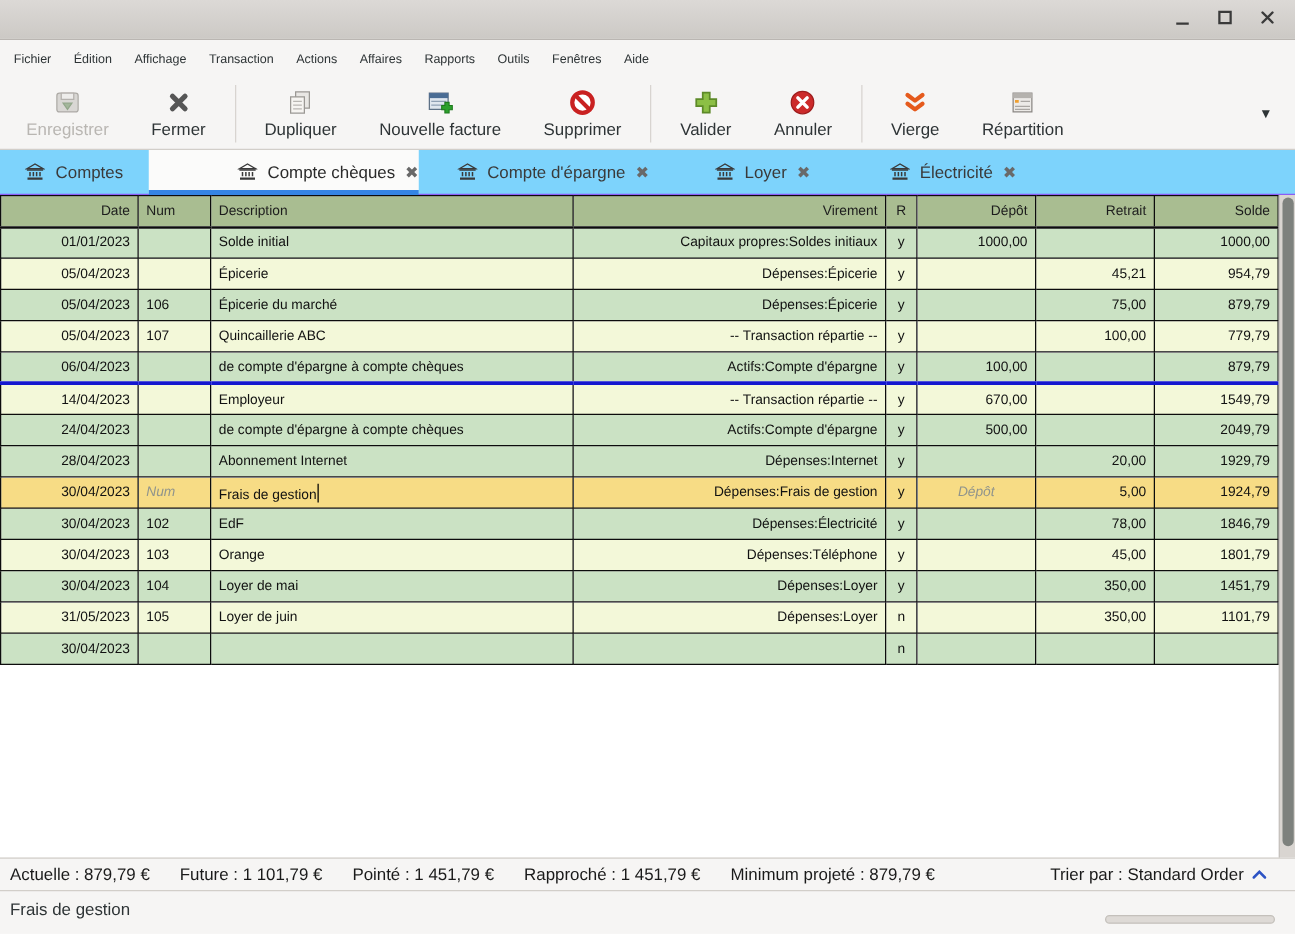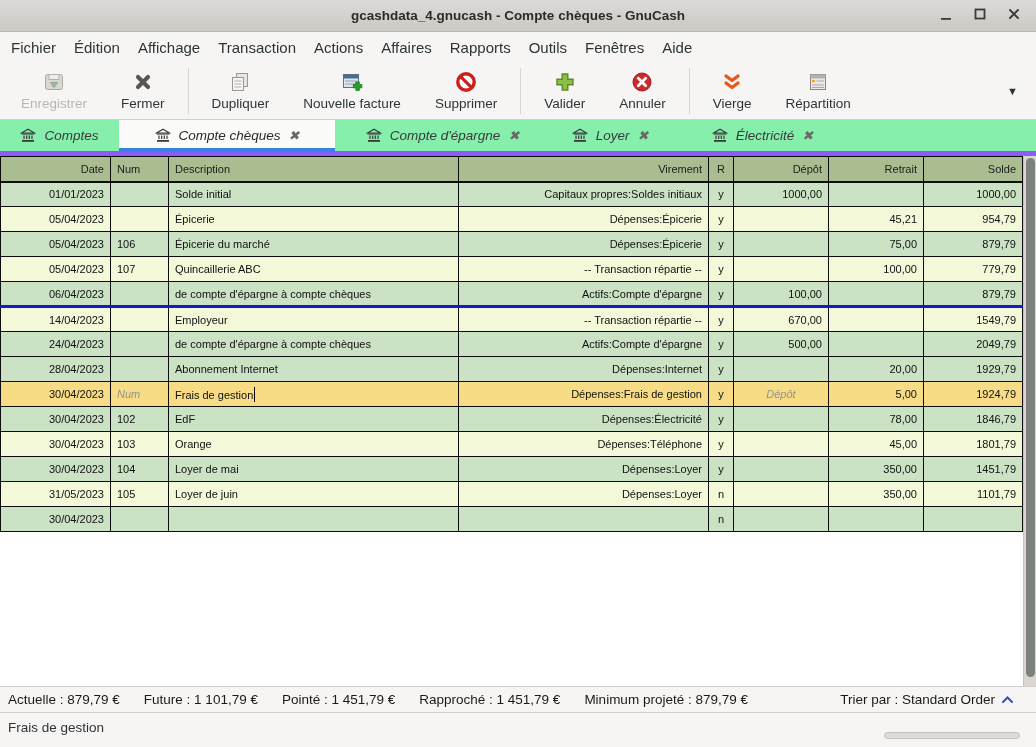--- a/index.html
+++ b/index.html
@@ -12,34 +12,34 @@
   .window{width:1036px;height:747px;display:flex;flex-direction:column;}
 
   
   .titlebar{height:32px;flex:0 0 32px;background:linear-gradient(#dcd9d6,#ccc9c5);border-bottom:1px solid #bab6b2;position:relative;display:flex;align-items:center;}
   .title{position:absolute;left:0;right:0;text-align:center;font-weight:bold;font-size:13.5px;color:#2b2b2b;}
   .win-controls{margin-left:auto;display:flex;gap:10px;padding-right:10px;position:relative;z-index:2;}
   .win-btn{width:24px;height:24px;border:none;background:transparent;display:flex;align-items:center;justify-content:center;padding:0;}
 
   
   .menubar{height:30px;flex:0 0 30px;background:var(--chrome);display:flex;align-items:center;padding-left:2px;}
-  .menu-item{padding:5px 9px;font-size:15px;color:#2e3436;cursor:default;}
+  .menu-item{padding:5px 9px;font-size:10px;color:#2e3436;cursor:default;}
 
   
   .toolbar{height:58px;flex:0 0 58px;background:var(--chrome);border-bottom:1px solid #d2cec9;display:flex;align-items:center;padding:0 4px;}
   .tool-btn{display:flex;flex-direction:column;align-items:center;justify-content:center;gap:2px;padding:3px 17px;border:none;background:transparent;font-family:inherit;font-size:13.5px;color:#2e3436;}
   .tool-btn.disabled{color:#b9b6b2;}
   .ticon{height:24px;display:flex;align-items:center;justify-content:center;}
   .tool-sep{width:1px;height:46px;background:#d8d4d0;margin:0 6px;flex:0 0 1px;}
   .tool-overflow{margin-left:auto;border:none;background:transparent;padding:0 14px 0 0;font-size:11px;color:#2e3436;}
 
   
-  .tabbar{height:36px;flex:0 0 36px;background:#86efac;border-bottom:5px solid #8b5cf6;display:flex;font-style:italic;}
+  .tabbar{height:36px;flex:0 0 36px;background:#7dd3fc;border-bottom:1px solid #8b5cf6;display:flex;}
   .tab{display:flex;align-items:center;justify-content:center;gap:8px;font-size:13.5px;color:#3a3a3a;position:relative;flex:0 0 auto;}
-  .tab.active{background:#fbfbfa;color:#2a2a2a;}
+  .tab.active{background:#fbfbfa;color:#2a2a2a;justify-content:flex-end;}
   .tab.active::after{content:"";position:absolute;left:0;right:0;bottom:-1px;height:4px;background:var(--accent);}
   .tab-icon{display:flex;}
   .tab-close{color:#696969;font-size:13px;cursor:default;}
 
   
   .register{flex:1 1 auto;min-height:0;background:#ffffff;display:flex;}
   .table-zone{flex:1 1 auto;}
   table.reg{border-collapse:collapse;table-layout:fixed;width:1022px;font-size:11px;color:#111;padding-left:28px;}
   .reg th,.reg td{border:1px solid var(--grid);height:25px;padding:0 6px;overflow:hidden;white-space:nowrap;}
   .reg thead th{background:var(--header-bg);font-weight:normal;color:#1c1c1c;border-bottom:2px solid var(--grid);}
@@ -62,21 +62,20 @@
   .statusbar{height:35px;flex:0 0 35px;background:var(--chrome);border-top:1px solid #d2cec9;position:relative;font-size:13.5px;}
   .status-text{position:absolute;left:8px;top:7px;color:#2e3436;}
   .progress{position:absolute;right:16px;bottom:8px;width:136px;height:7px;background:#dedad6;border:1px solid #c4c0bb;border-radius:4px;}
 </style>
 </head>
 <body>
 
 <div class="window">
 
   <div class="titlebar">
-    <div class="title">gcashdata_4.gnucash - Compte chèques - GnuCash</div>
     <div class="win-controls">
         <button class="win-btn">
           <span><svg width="18" height="18" viewBox="0 0 18 18">
               <rect x="4" y="13" width="10" height="1.8" fill="#3a3a3a"></rect>
             </svg></span>
         </button>
         <button class="win-btn">
           <span><svg width="18" height="18" viewBox="0 0 18 18">
               <rect x="4.5" y="4.5" width="9" height="9" fill="none" stroke="#3a3a3a" stroke-width="1.8"></rect>
             </svg></span>

